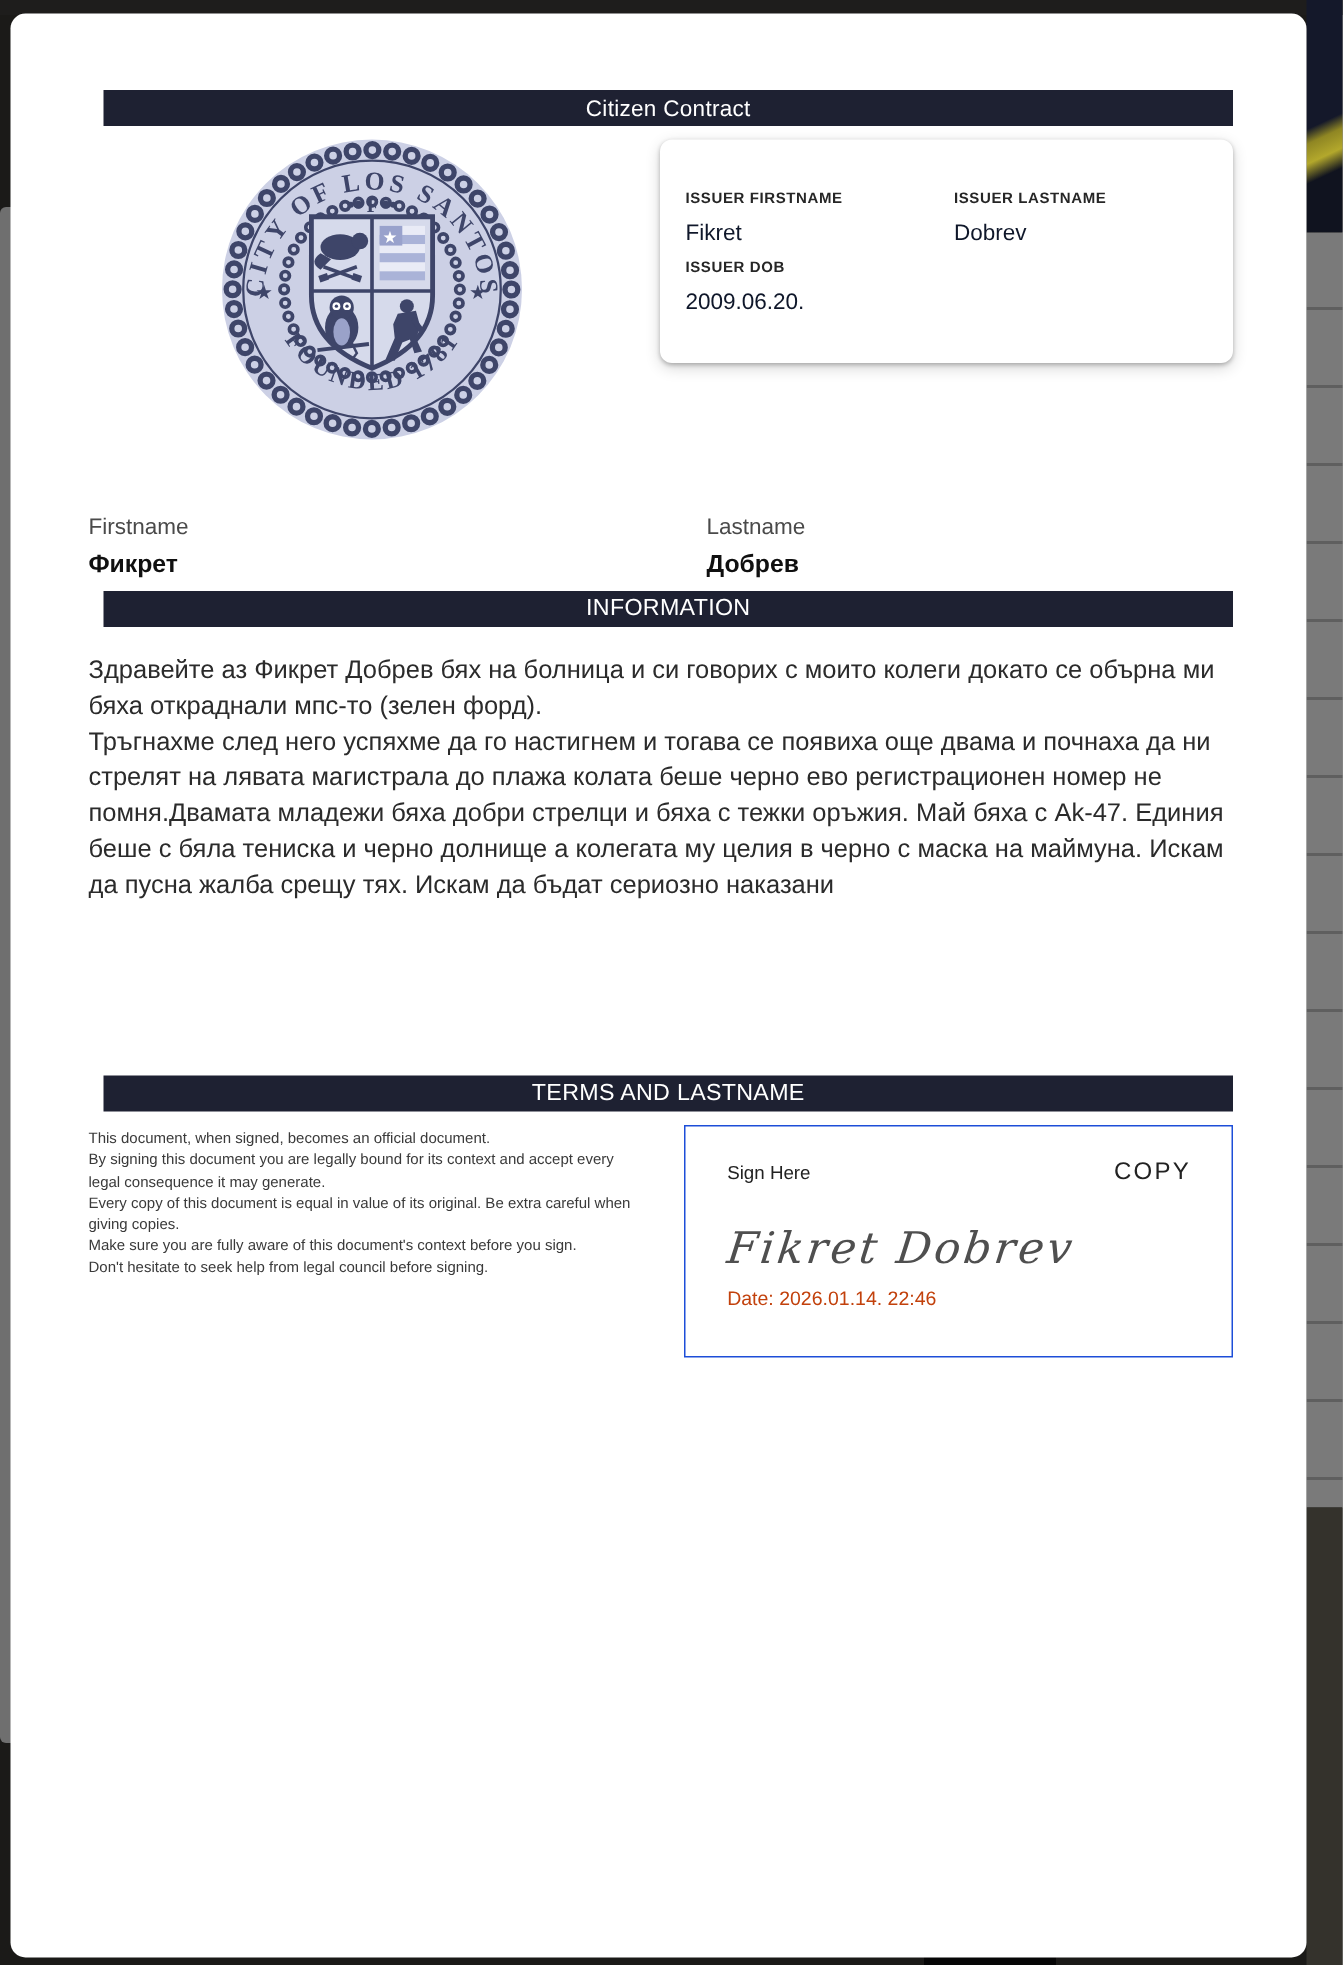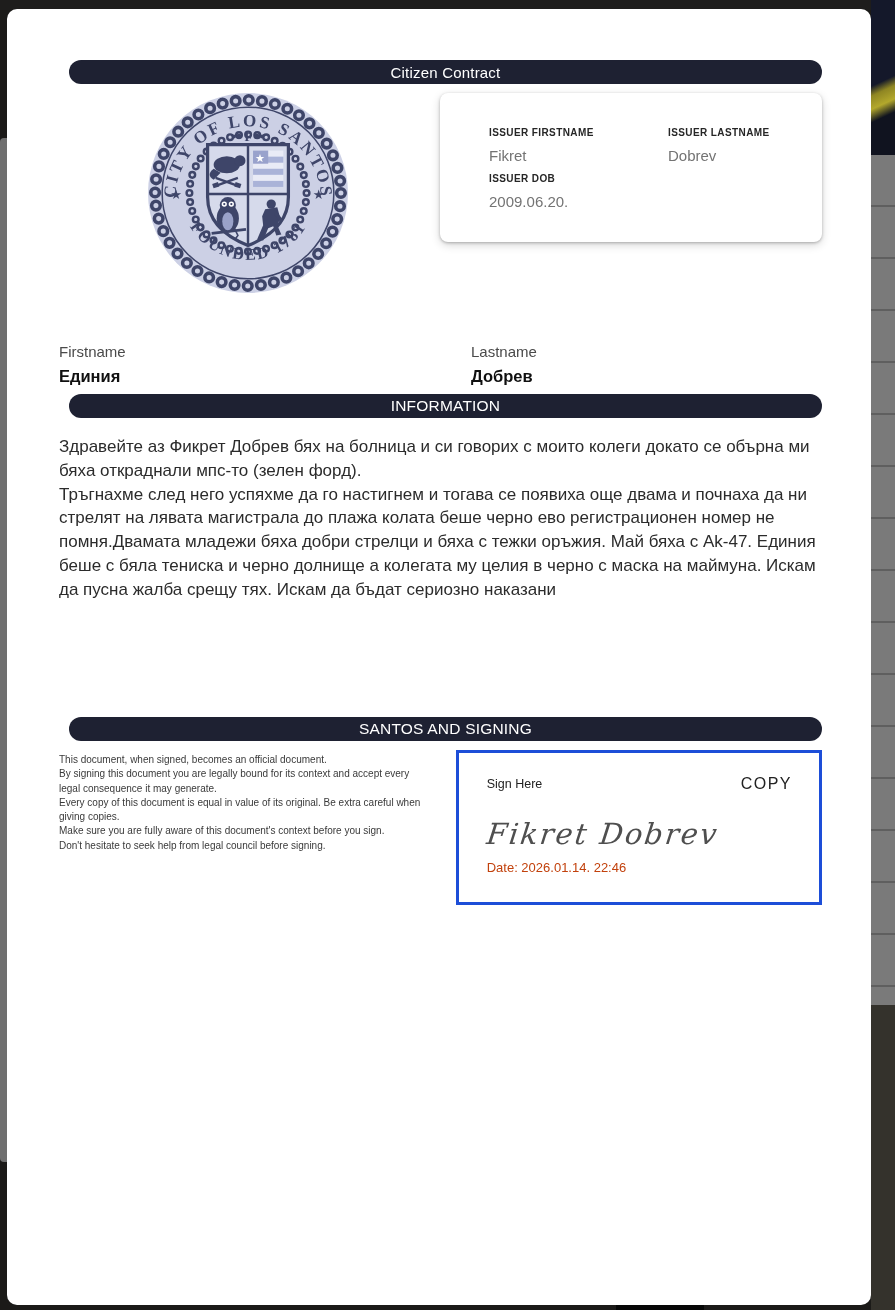--- a/index.html
+++ b/index.html
@@ -26,39 +26,39 @@
   .bg-bottom-notch { position:absolute; left:616px; top:1300px; width:88px; height:10px; background:#060606; }
 
   
   .doc-card {
     position:absolute; left:7px; top:9px; width:864px; height:1296px;
     background:#ffffff; border-radius:10px;
     padding:51px 49px 0 52px;
   }
 
   .pill {
-    height:24px; border-radius:12px; background:#1e2132;
+    height:24px; border-radius:0; background:#1e2132;
     display:flex; align-items:center; justify-content:center;
     color:#fff;
     margin-left:10px;
   }
   .pill .pill-label { font-size:15px; letter-spacing:.2px; }
   .pill.section .pill-label { font-weight:normal; font-size:15.5px; }
 
   
   .top-row { display:flex; margin-top:9px; height:202px; }
   .seal-wrap { width:202px; height:202px; margin-left:88px; margin-top:-1px; flex:none; }
   .issuer-card {
     margin-left:auto; width:382px; height:149px; background:#fff; border-radius:8px;
     box-shadow:0 1px 3px rgba(0,0,0,.25), 0 3px 10px rgba(0,0,0,.16);
     padding:34px 18px 0 17px;
   }
-  .issuer-grid { display:grid; grid-template-columns:179px 1fr;margin-left:32px; }
+  .issuer-grid { display:grid; grid-template-columns:179px 1fr; }
   .iss-label { font-size:10px; font-weight:bold; letter-spacing:.4px; color:#262626; }
-  .iss-value { font-size:15px; color:#737373; margin-top:9px; margin-bottom:9px; }
+  .iss-value { font-size:15px; color:#0f172a; margin-top:9px; margin-bottom:9px; }
 
   
   .names-row { display:flex; margin-top:48px; }
   .name-col-1 { width:412px; }
   .field-label { font-size:15px; color:#4a4a4a; }
   .field-value { font-size:16.5px; font-weight:bold; color:#101010; margin-top:7px; }
   .field-value.empty { min-height:20px; }
   .valid-until { margin-top:29px; }
 
   .section-pill-info { margin-top:8px; }
@@ -70,21 +70,21 @@
 
   
   .signing-row { display:flex; margin-top:9px; align-items:flex-start;gap:28px; }
   .terms-text {
     width:384px; padding-top:3px;
     font-size:10px; line-height:14.3px; color:#3a3a3a;
     white-space:pre-wrap;
   }
   .signature-box {
     margin-left:auto; width:379px; height:155px;
-    border:3px solid #1d4ed8; padding:22px 27px 0 28px; background:#fff;
+    border:1px solid #1d4ed8; padding:22px 27px 0 28px; background:#fff;
   }
   .sig-head { display:flex; justify-content:space-between; align-items:center; }
   .sign-here { font-size:12.5px; color:#222; }
   .copy-tag { font-size:16px; color:#222; letter-spacing:1.5px;margin-left:16px; }
   .sig-script {
     margin-top:24px; line-height:34px;
     font-family:"DejaVu Serif", serif; font-style:italic;
     font-size:29px; color:#4f4f4f; letter-spacing:2px;
     transform:skewX(-7deg); transform-origin:left center;
   }
@@ -192,38 +192,38 @@
         <div></div>
         <div class="iss-value">2009.06.20.</div>
         <div></div>
       </div>
     </div>
   </div>
 
   <div class="names-row">
     <div class="name-col-1">
       <div class="field-label">Firstname</div>
-      <div class="field-value">Единия</div>
+      <div class="field-value">Фикрет</div>
     </div>
     <div>
       <div class="field-label">Lastname</div>
       <div class="field-value">Добрев</div>
     </div>
   </div>
 
 
   <div class="pill section section-pill-info">
     <span class="pill-label">INFORMATION</span>
   </div>
 
   <div class="info-body">Здравейте аз Фикрет Добрев бях на болница и си говорих с моито колеги докато се обърна ми бяха откраднали мпс-то (зелен форд).
 Тръгнахме след него успяхме да го настигнем и тогава се появиха още двама и почнаха да ни стрелят на лявата магистрала до плажа колата беше черно ево регистрационен номер не помня.Двамата младежи бяха добри стрелци и бяха с тежки оръжия. Май бяха с Ak-47. Единия беше с бяла тениска и черно долнище а колегата му целия в черно с маска на маймуна. Искам да пусна жалба срещу тях. Искам да бъдат сериозно наказани</div>
 
   <div class="pill section">
-    <span class="pill-label">SANTOS AND SIGNING</span>
+    <span class="pill-label">TERMS AND LASTNAME</span>
   </div>
 
   <div class="signing-row">
     <div class="terms-text">This document, when signed, becomes an official document.
 By signing this document you are legally bound for its context and accept every legal consequence it may generate.
 Every copy of this document is equal in value of its original. Be extra careful when giving copies.
 Make sure you are fully aware of this document's context before you sign.
 Don't hesitate to seek help from legal council before signing.</div>
 
     <div class="signature-box">

